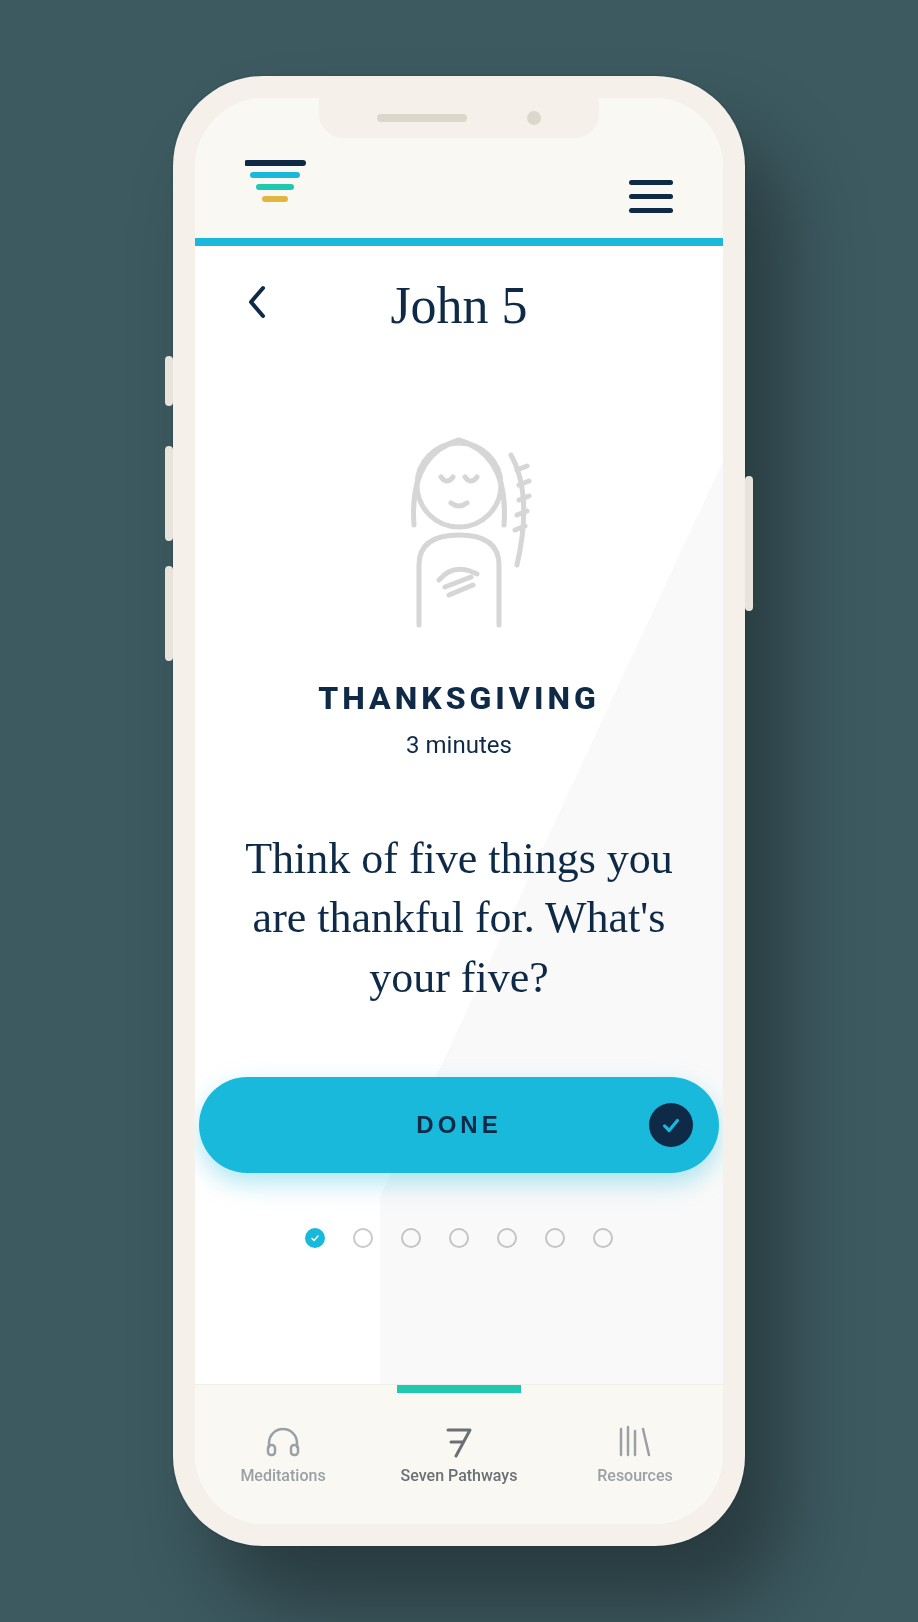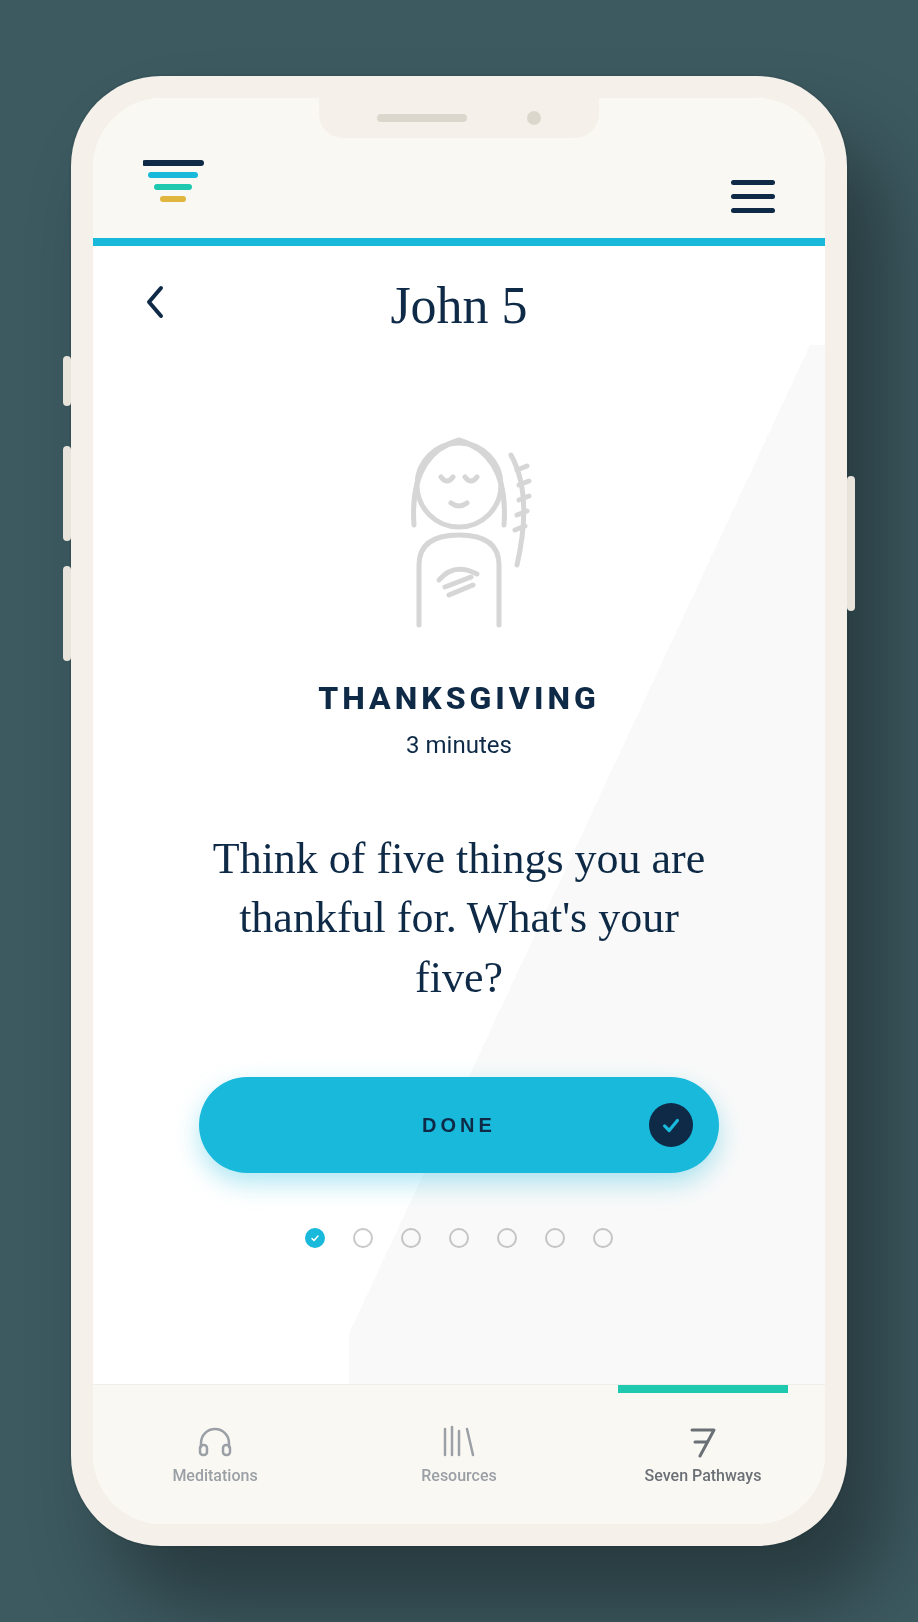--- a/index.html
+++ b/index.html
@@ -9,21 +9,21 @@
     display: flex;
     align-items: center;
     justify-content: center;
     font-family: -apple-system, BlinkMacSystemFont, "Segoe UI", Roboto, sans-serif;
     width: 918px;
     height: 1622px;
     overflow: hidden;
   }
 
   .phone-frame {
-    width: 776px;
+    width: 572px;
     height: 1470px;
     background: #f5f1ea;
     border-radius: 90px;
     position: relative;
     box-shadow: 40px 60px 80px rgba(0,0,0,0.35), 0 0 0 2px rgba(0,0,0,0.05);
     padding: 22px;
   }
 
   
   .side-btn { position: absolute; background:#e8e4dc; border-radius:6px; }
@@ -161,21 +161,21 @@
     border:none;
     border-radius:60px;
     display:flex;
     align-items:center;
     justify-content:center;
     position:relative;
     cursor:pointer;
     box-shadow: 0 10px 25px rgba(25,185,220,0.35);
   }
   .done-btn .lbl{
-    font-size:20px;
+    font-size:24px;
     font-weight:800;
     letter-spacing:4px;
     color:#0e2a47;
   }
   .done-check{
     position:absolute;
     right:26px;
     top:50%;
     transform:translateY(-50%);
     width:44px; height:44px;
@@ -337,37 +337,37 @@
         <div class="nav-item">
           <div class="nav-icon">
             <svg width="36" height="32" viewBox="0 0 36 32" fill="none" stroke="currentColor" stroke-width="2.5" stroke-linecap="round">
               <path d="M4 22 v-4 a14 14 0 0 1 28 0 v4"></path>
               <rect x="3" y="20" width="7" height="10" rx="3"></rect>
               <rect x="26" y="20" width="7" height="10" rx="3"></rect>
             </svg>
           </div>
           <div class="nav-label">Meditations</div>
         </div>
+        <div class="nav-item active">
+          <div class="nav-indicator"></div>
+          <div class="nav-icon">
+            <svg width="30" height="34" viewBox="0 0 30 34" fill="none" stroke="currentColor" stroke-width="3" stroke-linecap="round" stroke-linejoin="round">
+              <polyline points="4,6 26,6 12,32"></polyline>
+              <line x1="7" y1="18" x2="19" y2="18"></line>
+            </svg>
+          </div>
+          <div class="nav-label">Seven Pathways</div>
+        </div>
         <div class="nav-item">
           <div class="nav-icon">
             <svg width="40" height="32" viewBox="0 0 40 32" fill="none" stroke="currentColor" stroke-width="2.5" stroke-linecap="round">
               <line x1="6" y1="4" x2="6" y2="30"></line>
               <line x1="13" y1="2" x2="13" y2="30"></line>
               <line x1="20" y1="6" x2="20" y2="30"></line>
               <line x1="28" y1="4" x2="34" y2="30"></line>
             </svg>
           </div>
           <div class="nav-label">Resources</div>
         </div>
-        <div class="nav-item active">
-          <div class="nav-indicator"></div>
-          <div class="nav-icon">
-            <svg width="30" height="34" viewBox="0 0 30 34" fill="none" stroke="currentColor" stroke-width="3" stroke-linecap="round" stroke-linejoin="round">
-              <polyline points="4,6 26,6 12,32"></polyline>
-              <line x1="7" y1="18" x2="19" y2="18"></line>
-            </svg>
-          </div>
-          <div class="nav-label">Seven Pathways</div>
-        </div>
       </div>
 
   </div>
 </div>
 
 </body></html>

